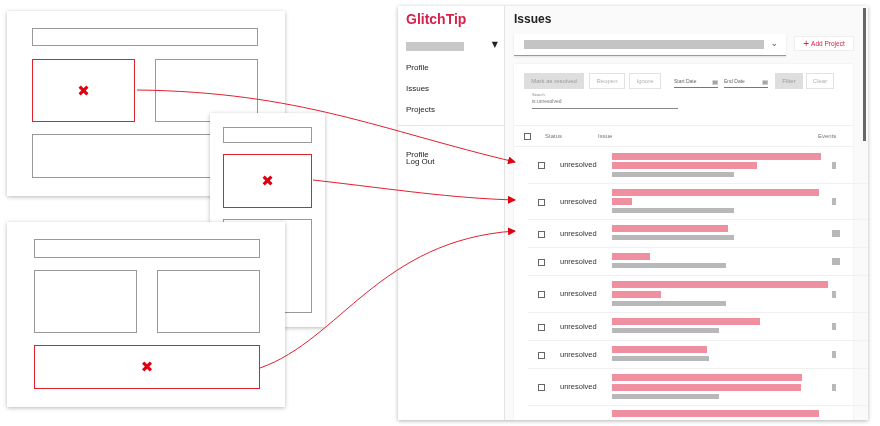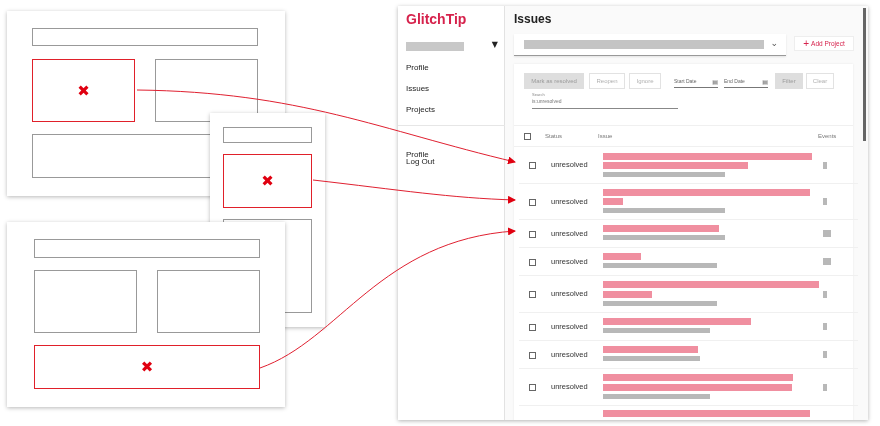--- a/index.html
+++ b/index.html
@@ -33,21 +33,21 @@
   .btn { position: absolute; top: 9px; height: 16px; font-size: 6px; line-height: 15px; text-align: center; color: #b0b0b0; border: 1px solid #e2e2e2; background: #fff; font-family: "Liberation Sans", sans-serif; }
   .btn.filled { background: #dedede; border-color: #dedede; color: #9a9a9a; }
   .date { position: absolute; top: 14px; height: 10px; border-bottom: 1px solid #777; font-size: 5px; color: #666; font-family: "Liberation Sans", sans-serif; }
   .date .cal { position: absolute; right: 0; top: 0; font-size: 6px; color: #555; }
   .search { position: absolute; left: 18px; top: 28px; width: 146px; height: 17px; border-bottom: 1px solid #888; font-family: "Liberation Sans", sans-serif; }
   .search .lbl { font-size: 4px; color: #888; display: block; }
   .search .val { font-size: 5px; color: #777; display: block; margin-top: 1px; }
 
   .thead { position: absolute; left: 0; top: 61px; width: 100%; height: 22px; border-top: 1px solid #f0f0f0; border-bottom: 1px solid #f0f0f0; font-size: 6px; color: #777; font-family: "Liberation Sans", sans-serif; }
   .cb { position: absolute; width: 7px; height: 7px; border: 1px solid #666; background: #fff; }
-  .row { position: absolute; left: 5px; width: 100%; border-bottom: 1px solid #f0f0f0; text-align: right; }
+  .row { position: absolute; left: 14px; width: 100%; border-bottom: 1px solid #f0f0f0; text-align: right; }
   .status { position: absolute; left: 32px; font-size: 7.5px; color: #333; font-family: "Liberation Sans", sans-serif; }
   .bar { position: absolute; left: 84px; height: 7px; }
   .bar.pink { background: #f08fa0; }
   .bar.grey { background: #b8b8b8; height: 5px; }
   .ev { position: absolute; height: 7px; background: #b8b8b8; }
 
   .scroll { position: absolute; right: 2px; top: 2px; width: 3px; height: 133px; background: #666; }
 
   svg.arrows { position: absolute; left: 0; top: 0; pointer-events: none; }
 </style>

